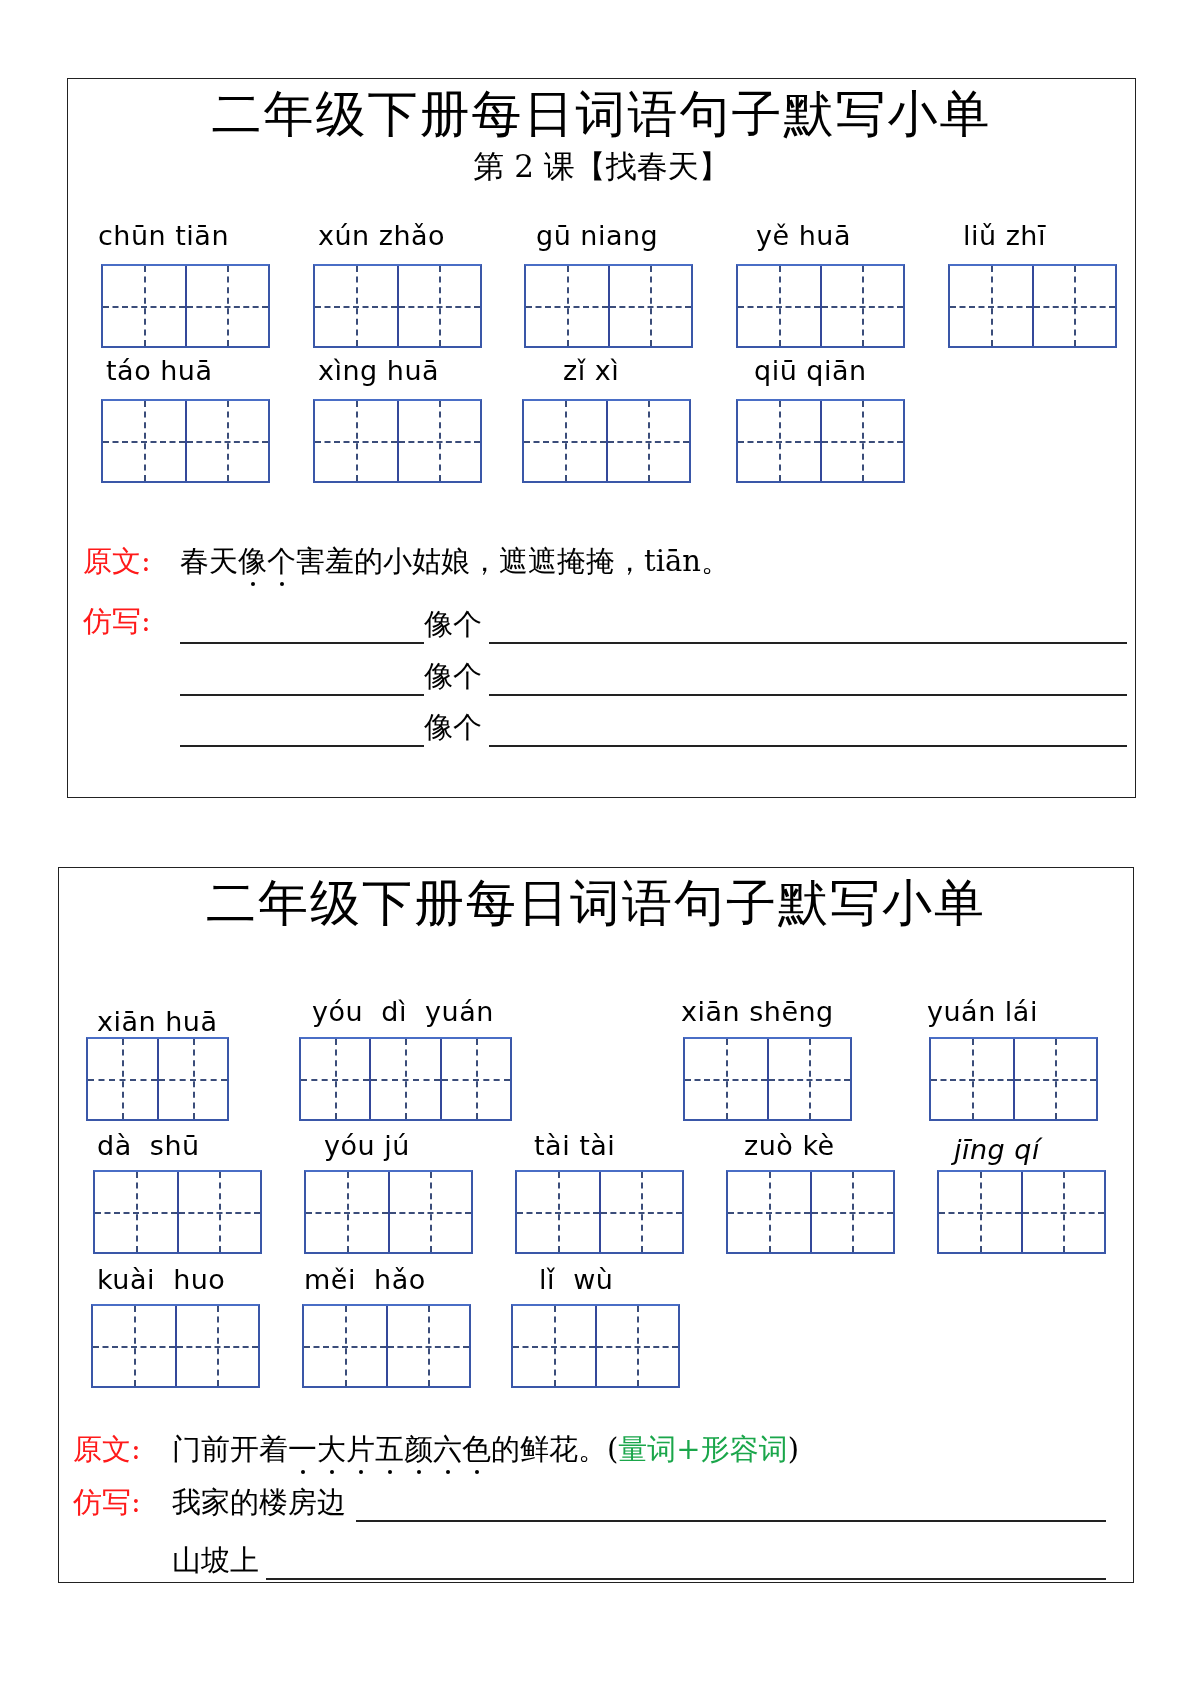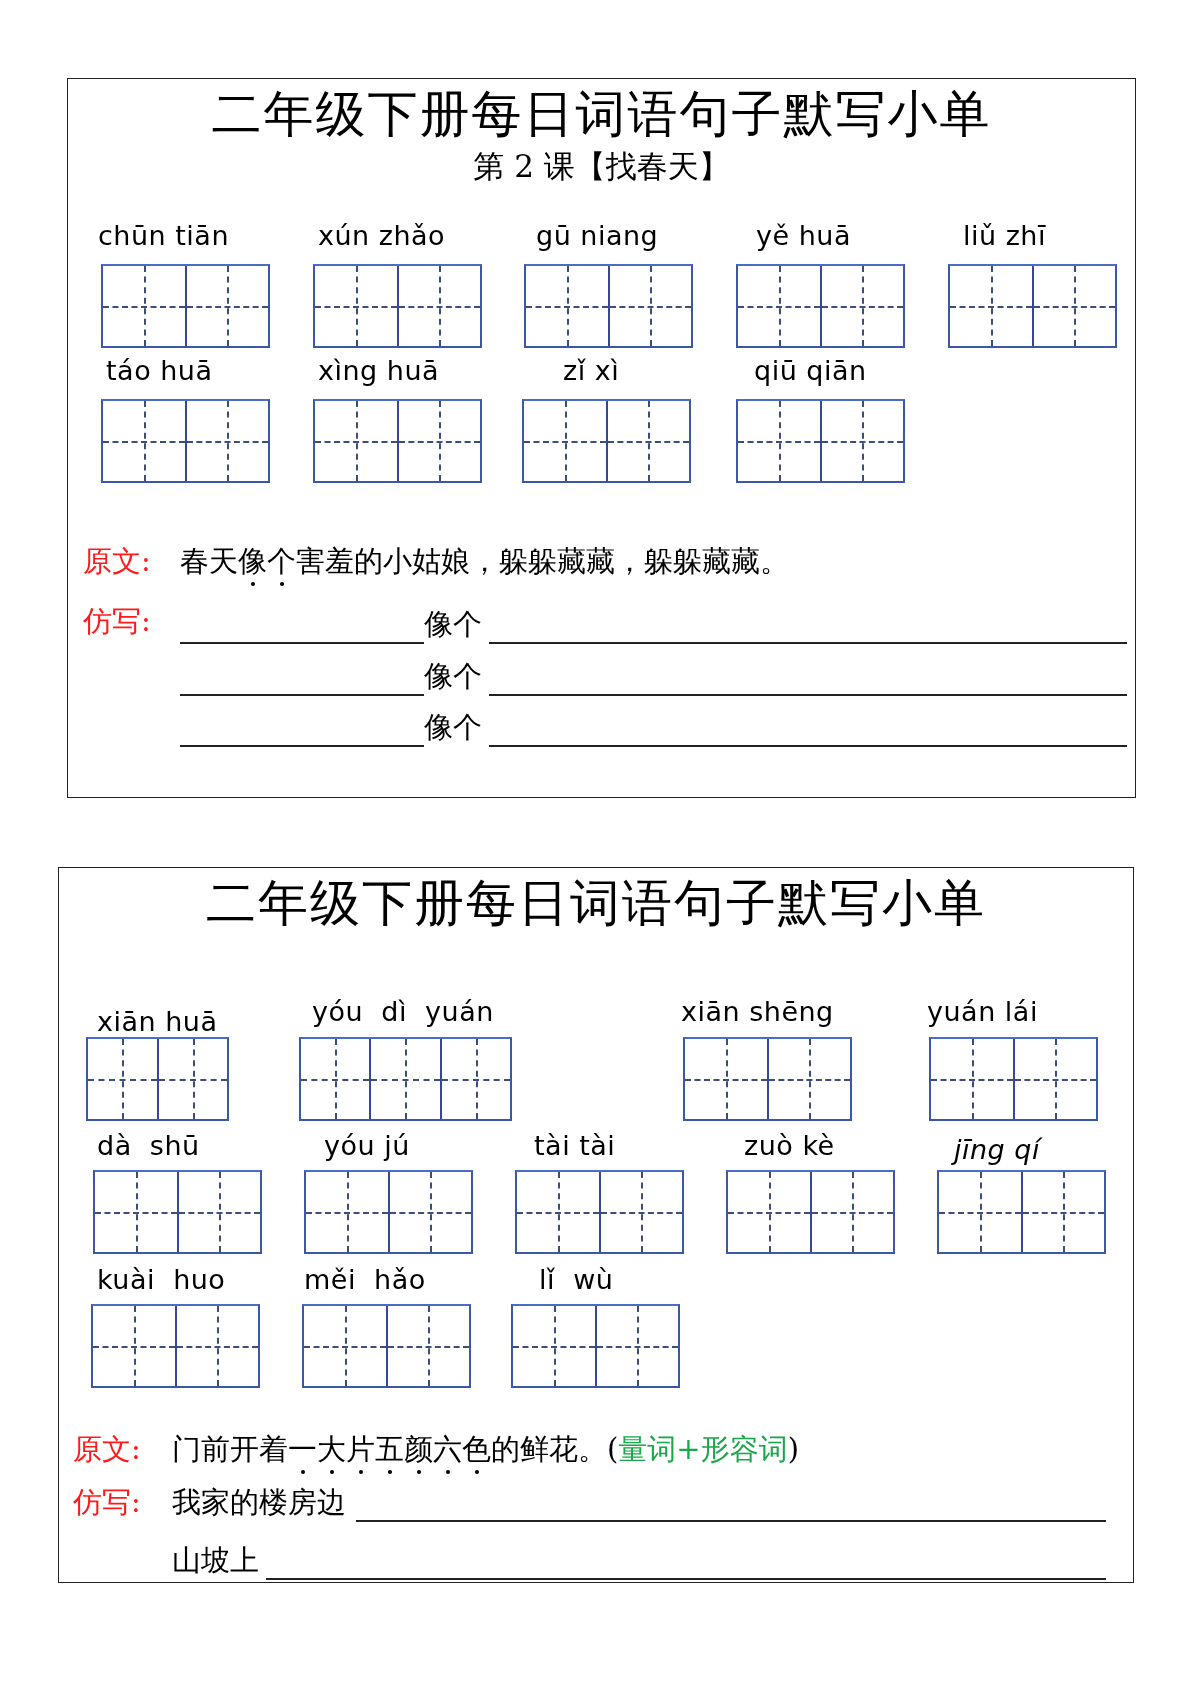--- a/index.html
+++ b/index.html
@@ -81,21 +81,21 @@
     </div>
 
   <div class="pinyin" style="left:646px; top:278px;margin-left:40px;">qiū qiān</div>
   <div class="grid" style="left:668px; top:320px; width:169px; height:84px;">
       <div class="cell"></div>
       <div class="cell"></div>
     </div>
 
   <div class="label label-red" style="left:15px; top:468px;">原文:</div>
   <div class="sentence" style="left:112px; top:468px;">
-    <span>春天</span><span class="dot">像</span><span class="dot">个</span><span>害羞的小姑娘，躲躲藏藏，躲躲藏藏。</span>
+    <span>春天</span><span class="dot">像</span><span class="dot">个</span><span>害羞的小姑娘，遮遮掩掩，tiān。</span>
   </div>
 
   <div class="label label-red" style="left:15px; top:528px;">仿写:</div>
 
   <div class="uline" style="left:112px; top:563px; width:244px;"></div>
   <div class="inline-text" style="left:356px; top:531px;">像个</div>
   <div class="uline" style="left:421px; top:563px; width:638px;"></div>
 
   <div class="uline" style="left:112px; top:615px; width:244px;"></div>
   <div class="inline-text" style="left:356px; top:583px;">像个</div>

